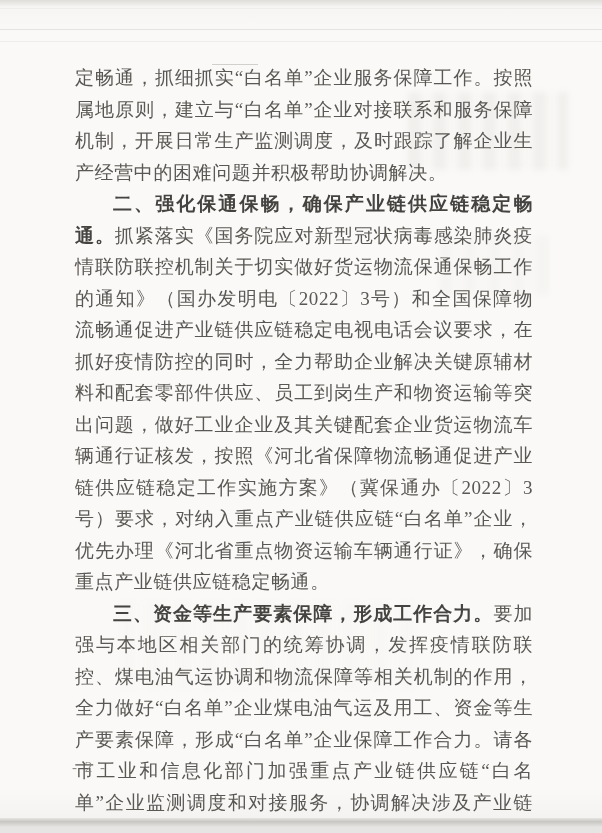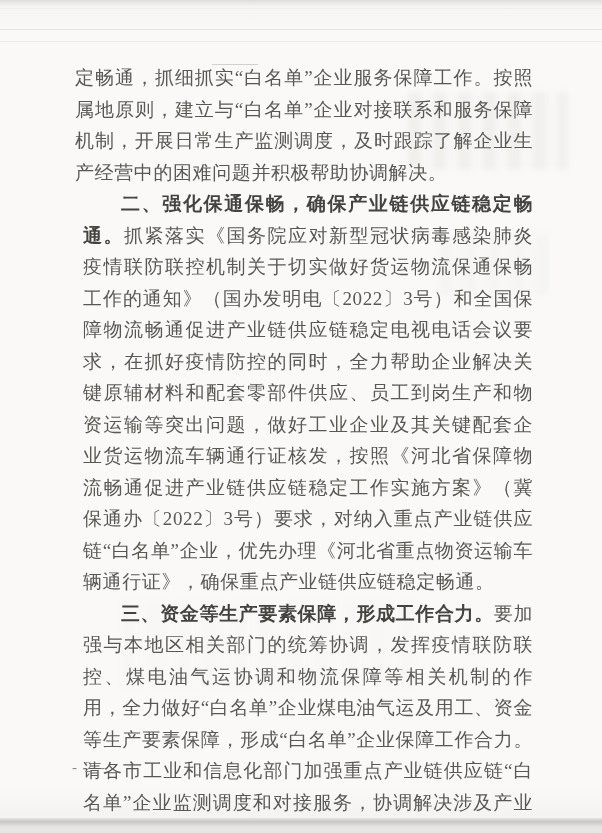--- a/index.html
+++ b/index.html
@@ -74,21 +74,21 @@
     position: absolute;
     left: 75px; top: 62px; width: 458px;
     font-size: 19px;
     line-height: 31.5px;
     color: #5a5854;
     text-align: justify;
     text-justify: inter-character;
     letter-spacing: 0.6px;
   }
   .content p { margin: 0; }
-  .content p.indent { text-indent: 2em; margin-left: 8px; }
+  .content p.indent { text-indent: 2em; }
   .lead {
     font-weight: 700;
     color: #454340;
     font-family: "Liberation Sans", sans-serif;
   }
   .pagenum {
     position: absolute;
     left: 72px; top: 759px;
     font-size: 15px;
     letter-spacing: 2px;

